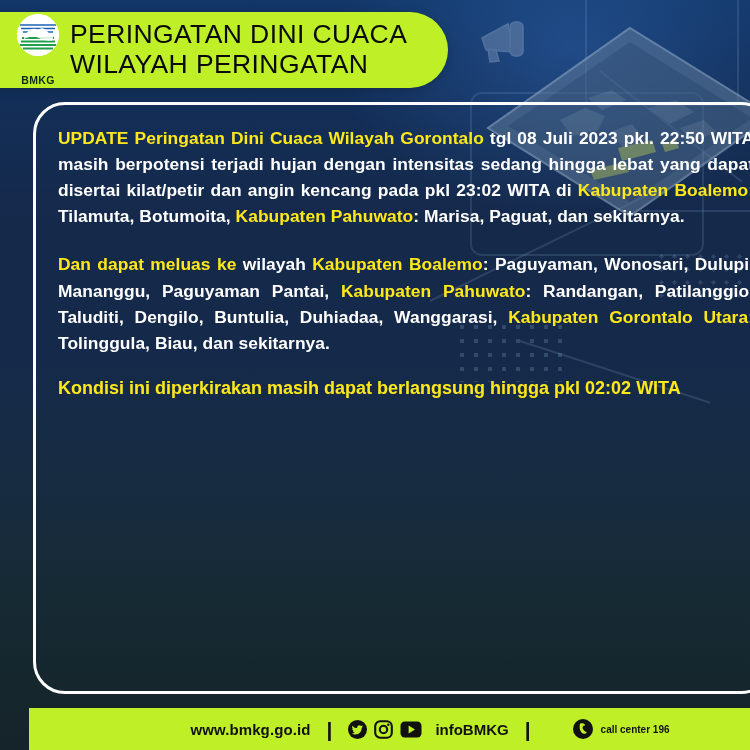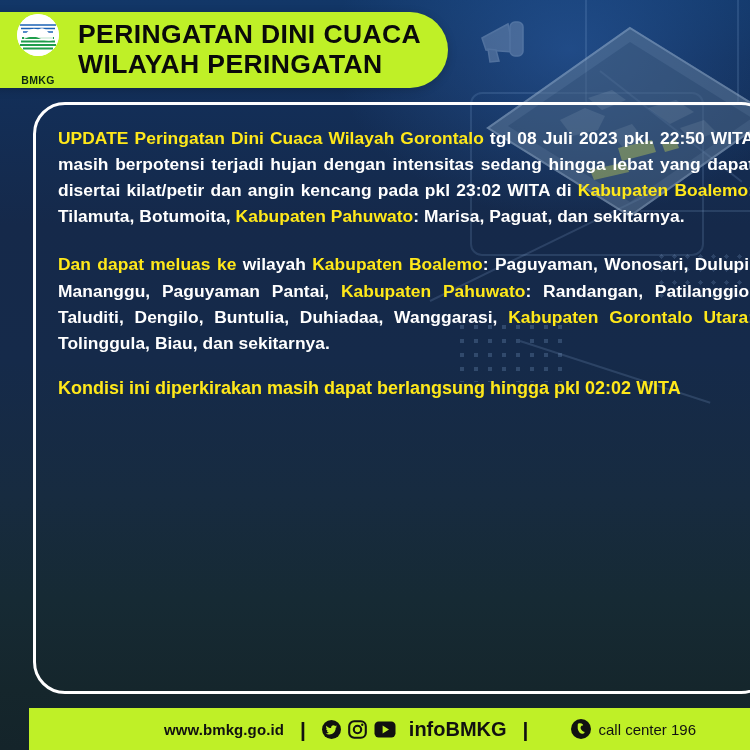--- a/index.html
+++ b/index.html
@@ -106,24 +106,24 @@
     background: #ffffff;
   }
   .logo-text {
     font-size: 10.5px;
     font-weight: bold;
     letter-spacing: .3px;
     color: #0e2a12;
     margin-top: 18px;
   }
   .header-title {
-    margin-left: 14px;
+    margin-left: 6px;
     color: #0a0a0a;
     font-size: 26.5px;
-    font-weight: bold;
+    font-weight: normal;
     line-height: 1.12;
     letter-spacing: .4px;
   }
   .header-title .l2 { display: block; }
 
   
   .card {
     position: absolute;
     left: 33px; top: 102px;
     width: 740px; height: 592px;
@@ -181,33 +181,33 @@
     margin: 0 16px;
     line-height: 1;
   }
   .f-social {
     display: flex;
     align-items: center;
     gap: 7px;
   }
   .f-handle {
     color: #111111;
-    font-size: 20px;
+    font-size: 15px;
     font-weight: bold;
     margin-left: 6px;
   }
   .f-call {
     display: flex;
     align-items: center;
     gap: 8px;
   }
   .f-call-text {
     color: #111111;
-    font-size: 15px;
-    font-weight: normal;
+    font-size: 10px;
+    font-weight: bold;
   }
   .sp-l { margin-left: 52px; }
   .sp-r { margin-right: 42px; }
 </style>
 </head>
 <body>
 
 <div id="poster">
 
   <div class="bg-art">

